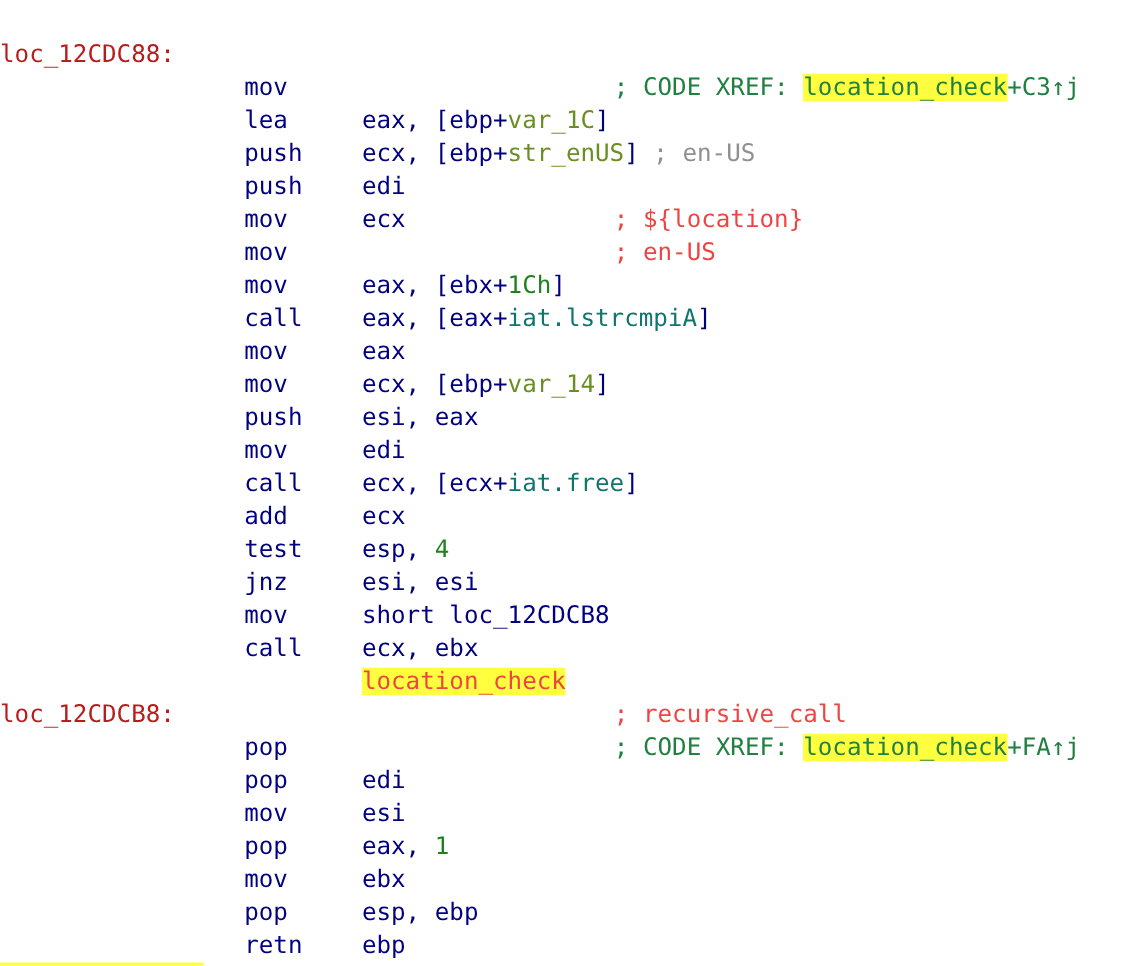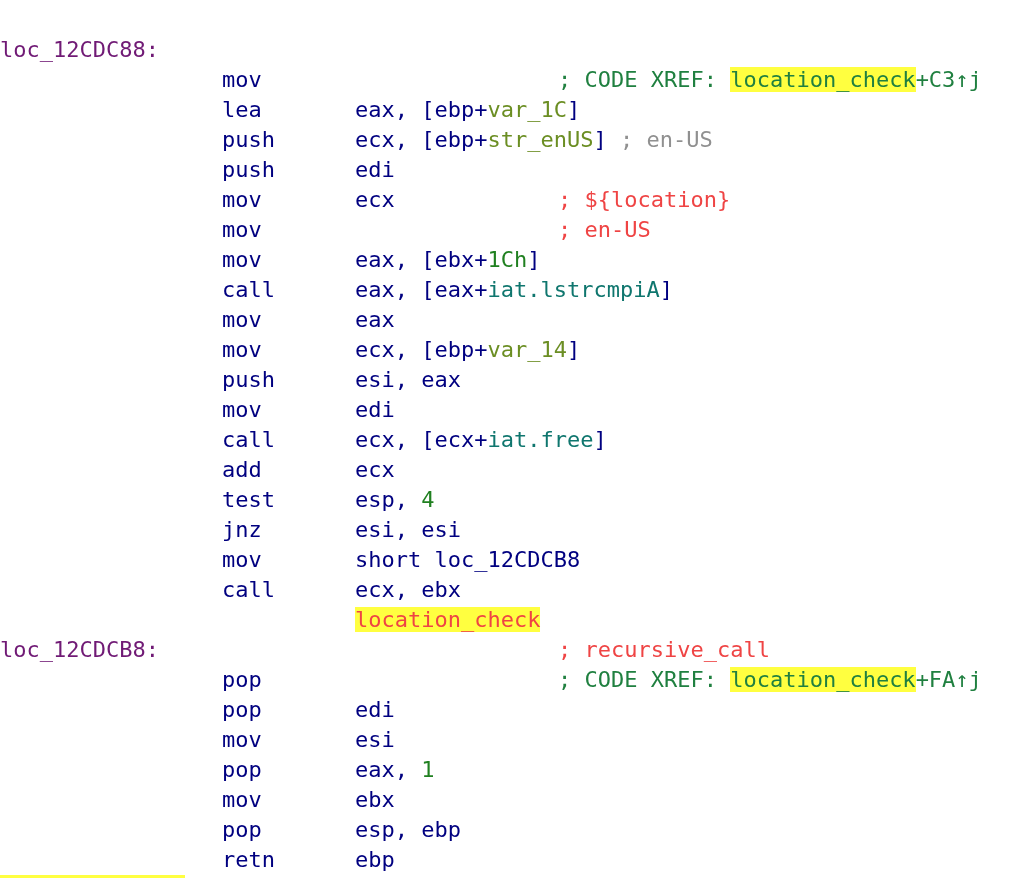--- a/index.html
+++ b/index.html
@@ -1,21 +1,21 @@
 <!DOCTYPE html>
 <html><head>
 <meta charset="utf-8">
 <style>
   html, body { margin:0; padding:0; background:#ffffff; }
   body { width:1024px; height:878px; overflow:hidden; position:relative;
          font-family:"DejaVu Sans Mono","Liberation Mono",monospace; font-size:22px; }
   .line { position:absolute; left:0; height:30px; line-height:30px; white-space:pre; width:1024px; }
-  .lbl { position:absolute; left:0; color:#701a75; }
+  .lbl { position:absolute; left:0; color:#b91c1c; }
   .mn  { position:absolute; left:222px; color:#000080; }
-  .op  { position:absolute; left:355px; color:#000080;text-align:center; }
+  .op  { position:absolute; left:329px; color:#000080;text-align:center; }
   .cm  { position:absolute; left:558px; }
   .var { color:#6b8e23; }
   .num { color:#208020; }
   .imp { color:#0f766e; }
   .bl  { color:#ef4444; }
   .gray{ color:#909090; }
   .xref{ color:#208040; }
   .hl  { background:#ffff40; }
 </style>
 </head>

